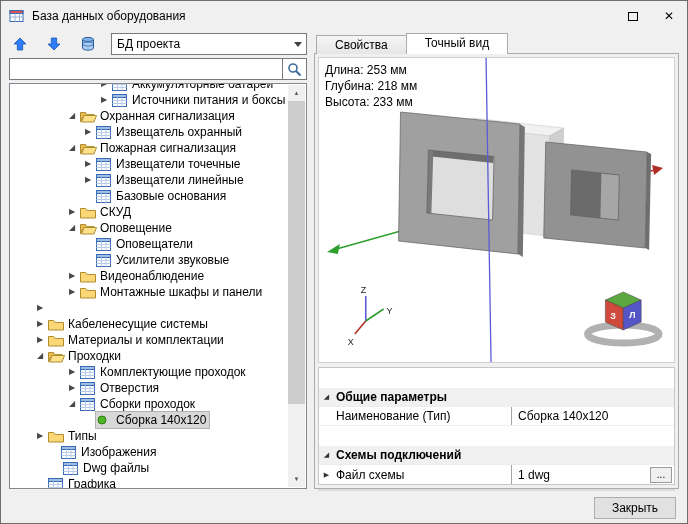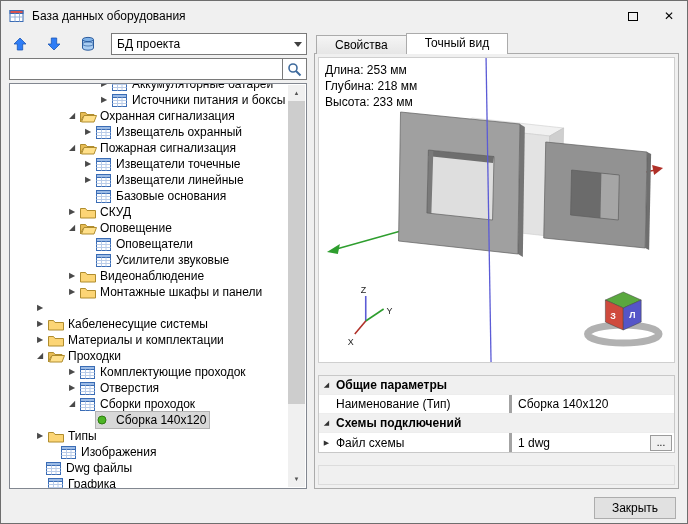--- a/index.html
+++ b/index.html
@@ -35,36 +35,36 @@
   .tlabel{padding-left:2px;}
   .vscroll{position:absolute;top:1px;right:1px;bottom:1px;width:17px;background:#f0f0f0;display:flex;flex-direction:column;}
   .scroll-arrow{height:16px;flex:0 0 16px;display:flex;align-items:center;justify-content:center;font-size:6px;color:#555;}
   .scroll-track{flex:1;position:relative;}
   .scroll-thumb{position:absolute;top:0;left:0;right:0;height:82%;background:#cdcdcd;}
   
   .right-panel{flex:1;display:flex;flex-direction:column;min-width:0;min-height:0;}
   .tabs{height:21px;flex:0 0 auto;display:flex;align-items:flex-end;padding-left:2px;position:relative;z-index:2;}
   .tab{padding:2px 18px;border:1px solid #ababab;border-bottom:none;background:linear-gradient(#f5f5f5,#e6e6e6);height:19px;margin-right:-1px;}
   .tab.active{background:#fff;height:21px;z-index:3;position:relative;}
-  .tab-body{flex:1;border:1px solid #ababab;background:#f0f0f0;margin-top:-1px;padding:3px;display:flex;flex-direction:column;min-height:0;gap:8px;}
+  .tab-body{flex:1;border:1px solid #ababab;background:#f0f0f0;margin-top:-1px;padding:3px;display:flex;flex-direction:column;min-height:0;}
   .viewport{height:306px;flex:0 0 auto;background:#fff;border:1px solid #cfcfcf;position:relative;overflow:hidden;}
   .viewport svg{position:absolute;left:0;top:0;width:100%;height:100%;font-family:"Liberation Sans","DejaVu Sans",sans-serif;}
   .dims{position:absolute;left:6px;top:4px;z-index:3;line-height:16px;font-size:12px;}
   .ax-x{stroke:var(--axis-x,#b03028);} .ax-x-f{fill:var(--axis-x,#b03028);}
   .ax-y{stroke:var(--axis-y,#2e9e2e);} .ax-y-f{fill:var(--axis-y,#2e9e2e);}
   .ax-z{stroke:var(--axis-z,#5b5bd6);}
   .cube-top{fill:var(--cube-top,#5aa83f);} .cube-left{fill:var(--cube-left,#cf4a3d);} .cube-right{fill:var(--cube-right,#5555c8);}
   .gz{font-size:9px;fill:#222;} .cl{font-size:9px;fill:#fff;font-weight:bold;}
   
   .prop-grid{margin-top:4px;flex:0 0 auto;background:#fff;border:1px solid #c8c8c8;}
   .pg-row{height:19px;display:flex;align-items:center;border-bottom:1px solid #ededed;}
   .pg-row:last-child{border-bottom:none;justify-content:center;}
-  .pg-group{background:#f0f0f0;font-weight:bold;}
+  .pg-group{background:#f0f0f0;font-weight:bold;margin-top:20px;}
   .pg-glyph{width:15px;flex:0 0 15px;text-align:center;font-size:7px;color:#333;}
-  .pg-name{width:178px;flex:0 0 178px;height:100%;display:flex;align-items:center;padding-left:2px;border-right:3px solid #a3a3a3;}
+  .pg-name{width:178px;flex:0 0 178px;height:100%;display:flex;align-items:center;padding-left:2px;border-right:1px solid #a3a3a3;}
   .pg-group .pg-name{border-right:none;flex:1;width:auto;}
   .pg-value{flex:1;height:100%;display:flex;align-items:center;padding-left:6px;}
   .pg-vtext{flex:1;}
   .browse-btn{width:22px;height:16px;margin-right:2px;border:1px solid #9b9b9b;background:#f0f0f0;font-size:10px;line-height:1;padding:0;}
   .help-box{flex:1;margin-top:4px;background:#f0f0f0;border:1px solid #dcdcdc;}
   
   .footer{height:30px;flex:0 0 auto;display:flex;align-items:center;justify-content:flex-end;padding:0 11px;}
   .close-btn{width:82px;height:22px;border:1px solid #adadad;background:#e1e1e1;font:inherit;}
 </style>
 </head>
@@ -401,21 +401,21 @@
                 <span class="ticon">
                   <svg width="15" height="13" viewBox="0 0 15 13">
                     <rect x="0.5" y="0.5" width="14" height="12" fill="#ffffff" stroke="#3a6cb5"></rect>
                     <rect x="0.5" y="0.5" width="14" height="3" fill="#9dbce6" stroke="#3a6cb5"></rect>
                     <path d="M0.5 6.5 h14 M0.5 9.5 h14 M5.5 3.5 v9 M10 3.5 v9" stroke="#b9cce9" fill="none"></path>
                   </svg>
                 </span>
                 <span class="tlabel">Изображения</span>
               </span>
             </div>
-            <div class="tree-row" style="padding-left: 19px;">
+            <div class="tree-row" style="padding-left: 36px;">
               <span class="arrow"></span>
               <span class="sel">
                 <span class="ticon">
                   <svg width="15" height="13" viewBox="0 0 15 13">
                     <rect x="0.5" y="0.5" width="14" height="12" fill="#ffffff" stroke="#3a6cb5"></rect>
                     <rect x="0.5" y="0.5" width="14" height="3" fill="#9dbce6" stroke="#3a6cb5"></rect>
                     <path d="M0.5 6.5 h14 M0.5 9.5 h14 M5.5 3.5 v9 M10 3.5 v9" stroke="#b9cce9" fill="none"></path>
                   </svg>
                 </span>
                 <span class="tlabel">Dwg файлы</span>

